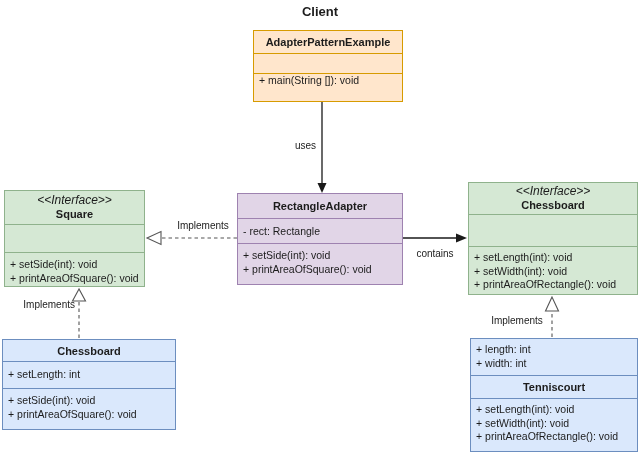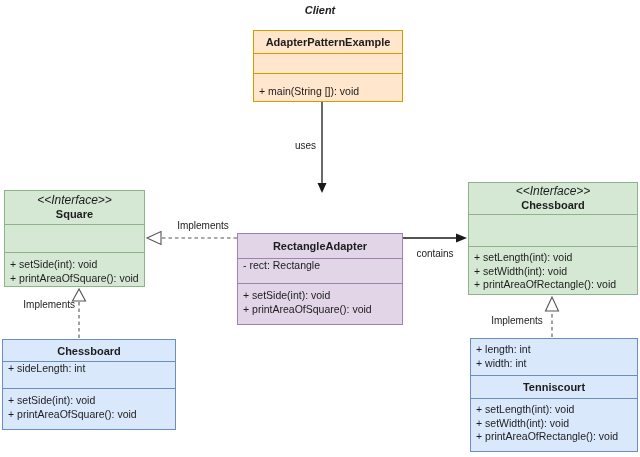--- a/index.html
+++ b/index.html
@@ -2,33 +2,33 @@
 <html style="--client-fill: #ffe6cc; --client-border: #d79b00; --interface-fill: #d5e8d4; --interface-border: #8fb28c; --adapter-fill: #e1d5e7; --adapter-border: #9e82b0; --concrete-fill: #dae8fc; --concrete-border: #6c8ebf;"><head>
 <meta charset="utf-8">
 <style>
   html,body { margin:0; padding:0; background:#ffffff; }
   .canvas {
     position:relative; width:640px; height:457px; overflow:hidden;
     background:#ffffff; color:#1c1c1c;
     font-family:"Liberation Sans","DejaVu Sans",sans-serif;
   }
   .free-label { position:absolute; }
-  .client-pkg-label { font-weight:bold; font-size:11px; text-align:center;font-style:italic; }
+  .client-pkg-label { font-weight:bold; font-size:13px; text-align:center; }
   .rel-label { position:absolute; font-size:10px; color:#222; white-space:nowrap; }
 
   .uml-class { position:absolute; box-sizing:border-box; border:1px solid; font-size:10.5px; }
   .sec { box-sizing:border-box; overflow:hidden; }
   .sec.title { display:flex; align-items:center; justify-content:center; font-weight:bold; font-size:11px; text-align:center; }
   .iface-head { display:flex; flex-direction:column; align-items:center; justify-content:center; }
   .stereo { font-style:italic; font-size:12px; line-height:13px; }
   .iface-name { font-weight:bold; font-size:11px; line-height:14px; }
   .member { padding-left:5px; line-height:13.5px; white-space:nowrap; }
-  .attrs-1 { }
+  .attrs-1 { padding-top:6px; }
   .attrs-2 { padding-top:4px; }
-  .methods-1 { padding-top:11px; }
+  .methods-1 { padding-top:0; }
   .methods-2 { padding-top:5px; }
   .methods-3 { padding-top:4px; }
 
   .pal-client { background:var(--client-fill); border-color:var(--client-border); }
   .pal-client .sec + .sec { border-top:1px solid var(--client-border); }
   .pal-iface { background:var(--interface-fill); border-color:var(--interface-border); }
   .pal-iface .sec + .sec { border-top:1px solid var(--interface-border); }
   .pal-adapter { background:var(--adapter-fill); border-color:var(--adapter-border); }
   .pal-adapter .sec + .sec { border-top:1px solid var(--adapter-border); }
   .pal-concrete { background:var(--concrete-fill); border-color:var(--concrete-border); }
@@ -85,21 +85,21 @@
       <div class="stereo">&lt;&lt;Interface&gt;&gt;</div>
       <div class="iface-name">Square</div>
     </div>
     <div class="sec" style="height:28px;"></div>
     <div class="sec methods-2" style="height:36px;">
       <div class="member">+ setSide(int): void</div>
       <div class="member">+ printAreaOfSquare(): void</div>
     </div>
   </div>
 
-  <div class="uml-class pal-adapter" style="left:237px; top:193px; width:166px; height:92px;margin-top:40px;">
+  <div class="uml-class pal-adapter" style="left:237px; top:193px; width:166px; height:92px;">
     <div class="sec title" style="height:24px;">RectangleAdapter</div>
     <div class="sec attrs-1" style="height:25px;">
       <div class="member">- rect: Rectangle</div>
     </div>
     <div class="sec methods-2" style="height:43px;">
       <div class="member">+ setSide(int): void</div>
       <div class="member">+ printAreaOfSquare(): void</div>
     </div>
   </div>
 
@@ -112,21 +112,21 @@
     <div class="sec methods-3" style="height:50px;">
       <div class="member">+ setLength(int): void</div>
       <div class="member">+ setWidth(int): void</div>
       <div class="member">+ printAreaOfRectangle(): void</div>
     </div>
   </div>
 
   <div class="uml-class pal-concrete" style="left:2px; top:339px; width:174px; height:91px;">
     <div class="sec title" style="height:21px;">Chessboard</div>
     <div class="sec attrs-1" style="height:27px;">
-      <div class="member">+ sideLength: int</div>
+      <div class="member">+ setLength: int</div>
     </div>
     <div class="sec methods-2" style="height:43px;">
       <div class="member">+ setSide(int): void</div>
       <div class="member">+ printAreaOfSquare(): void</div>
     </div>
   </div>
 
   <div class="uml-class pal-concrete" style="left:470px; top:338px; width:168px; height:114px;">
     <div class="sec attrs-2" style="height:36px;">
       <div class="member">+ length: int</div>

